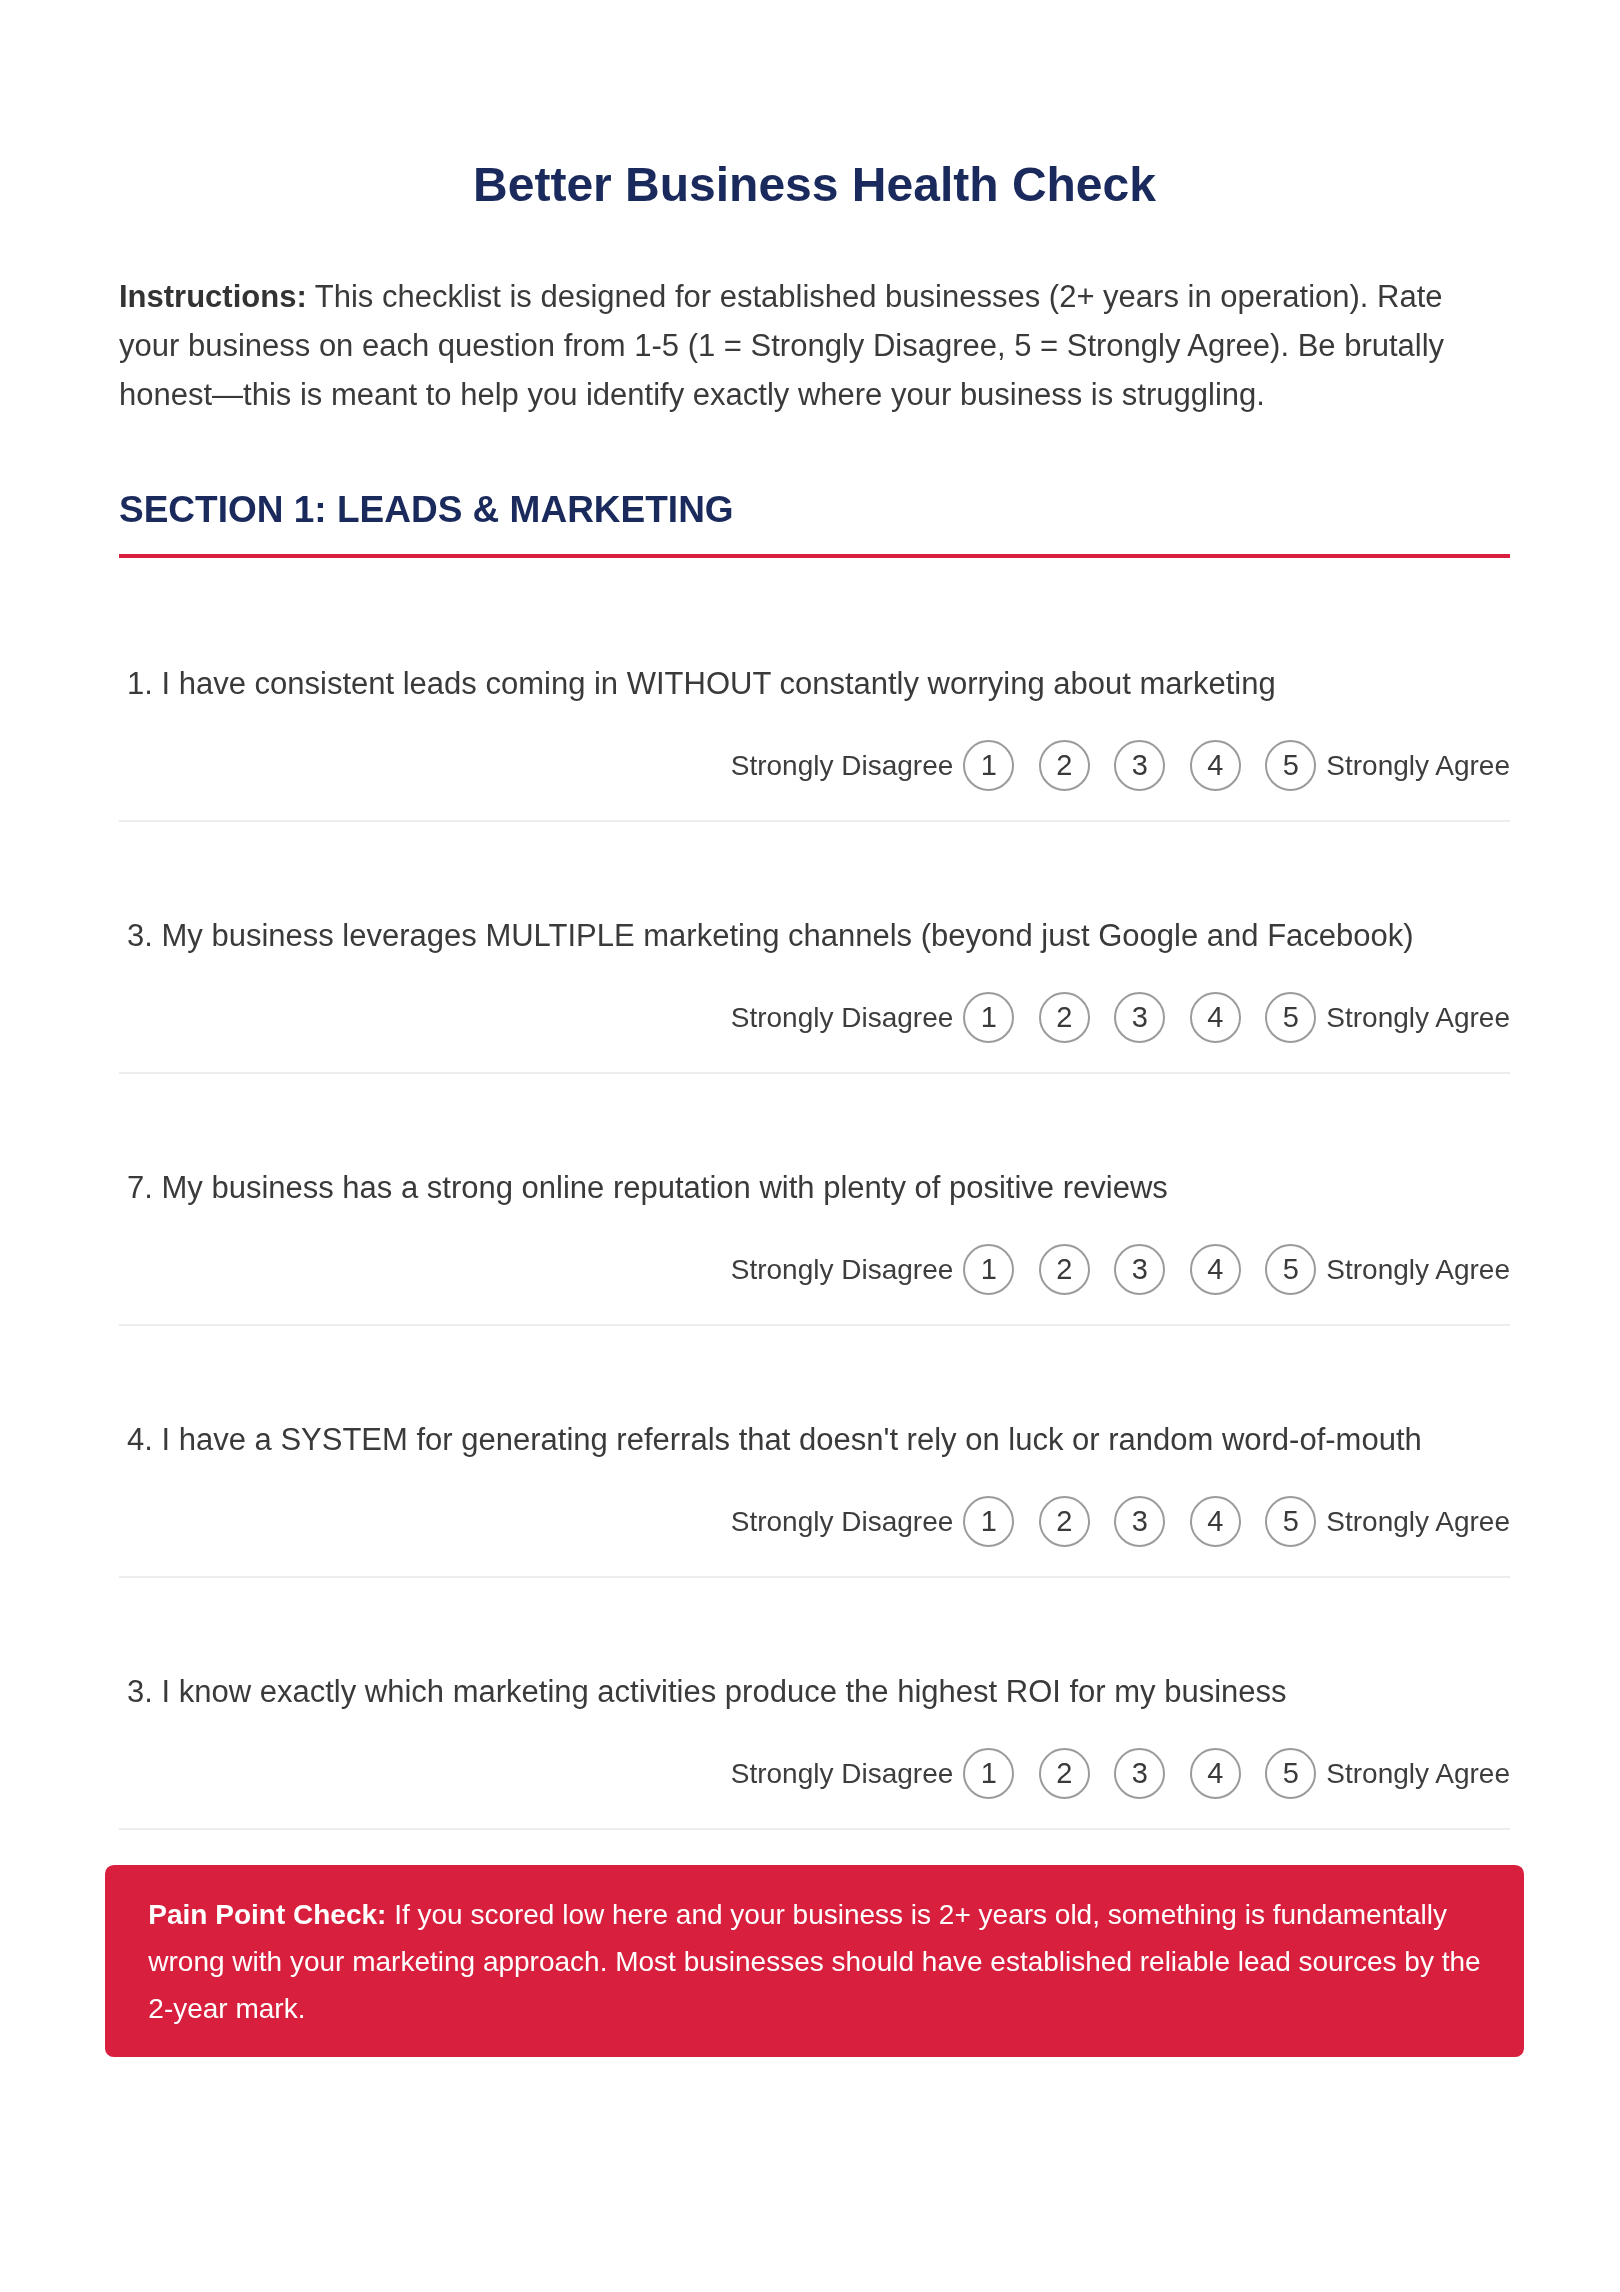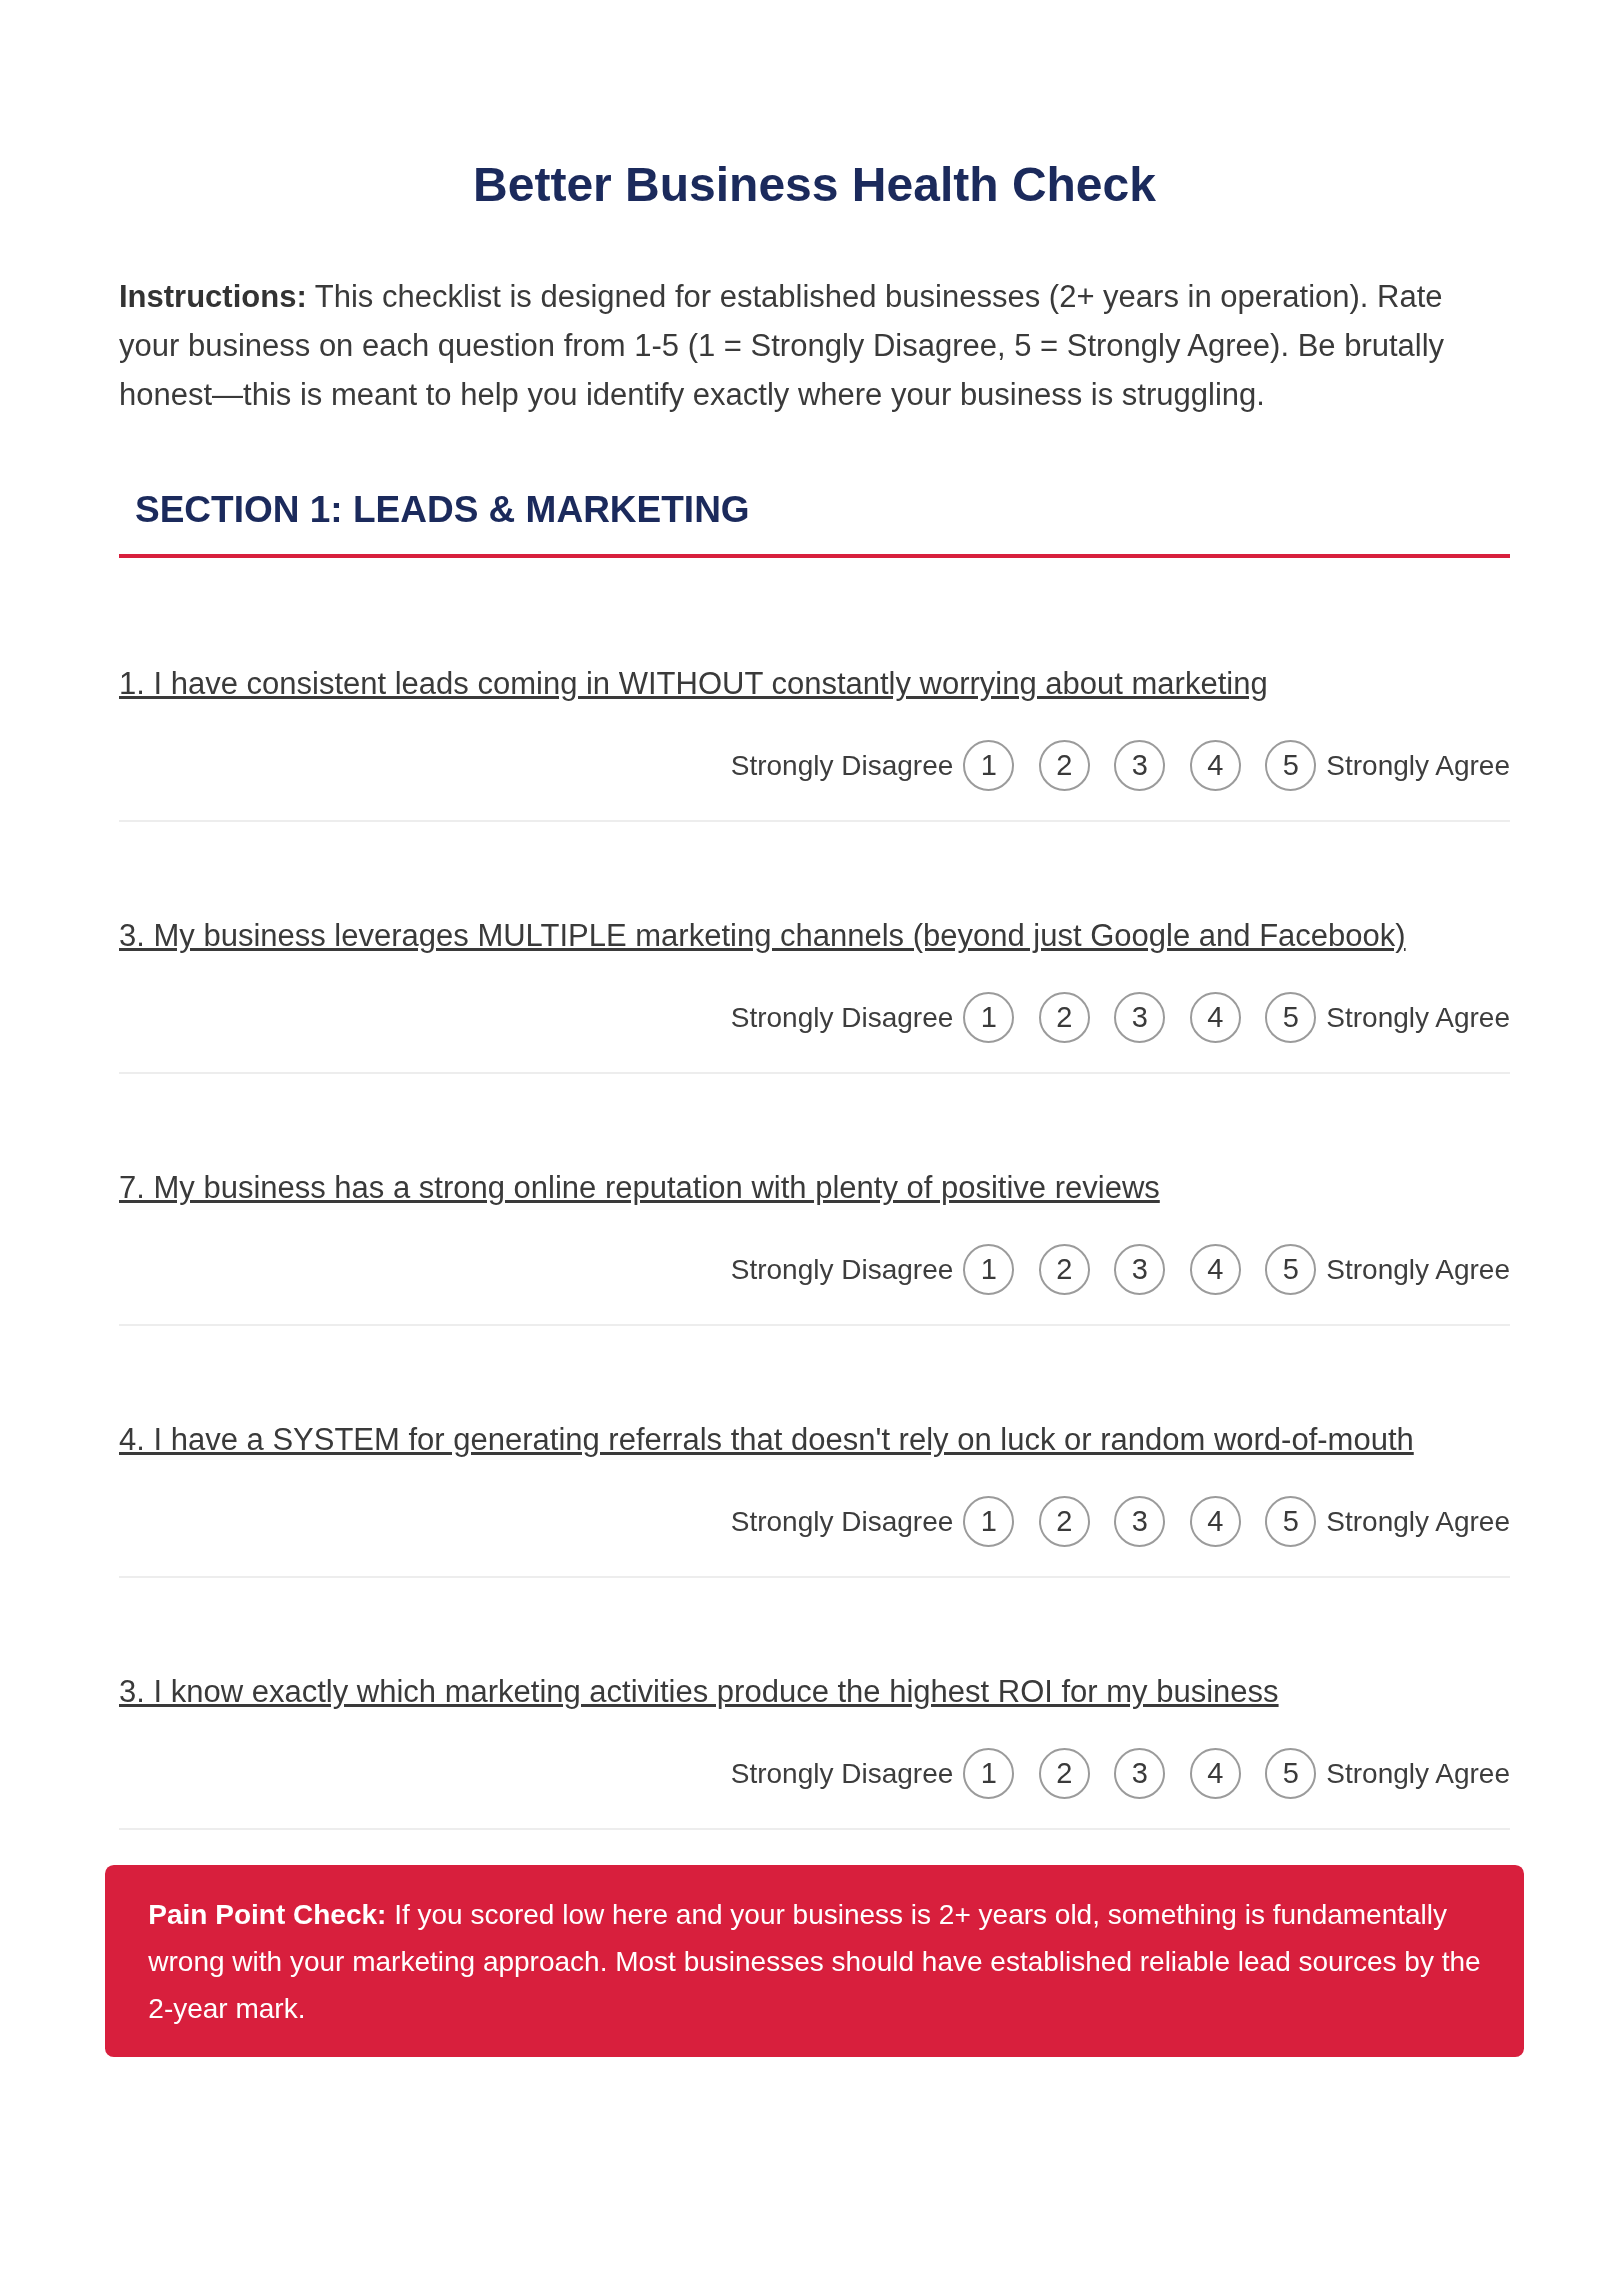--- a/index.html
+++ b/index.html
@@ -33,21 +33,21 @@
     margin:60px 0 10px 0;
     font-size:31px;
     line-height:49px;
     color:var(--text);
   }
   .instructions .lead{
     font-weight:bold;
     color:#333333;
   }
   .section-heading{
-    margin:69px 0 0 16px;
+    margin:69px 0 0 0;
     font-size:37px;
     line-height:43px;
     font-weight:bold;
     color:var(--navy);
   }
   .section-rule{
     margin:22.5px 0 0 0;
     border:none;
     height:4.9px;
     background:var(--red);
@@ -56,25 +56,24 @@
     margin-top:106px;
   }
   .question-block{
     border-bottom:2px solid var(--divider);
     margin-bottom:94px;
   }
   .question-block:last-child{
     margin-bottom:0;
   }
   .q-text{
-    margin:0 0 37px 0;
+    margin:0 0 37px 8px;
     font-size:31px;
     line-height:39px;
     color:var(--text);
-    text-decoration:underline;
   }
   .scale-row{
     display:flex;
     justify-content:flex-end;
     align-items:center;
     gap:10px;
     margin-bottom:29px;
   }
   .scale-label{
     font-size:28px;

